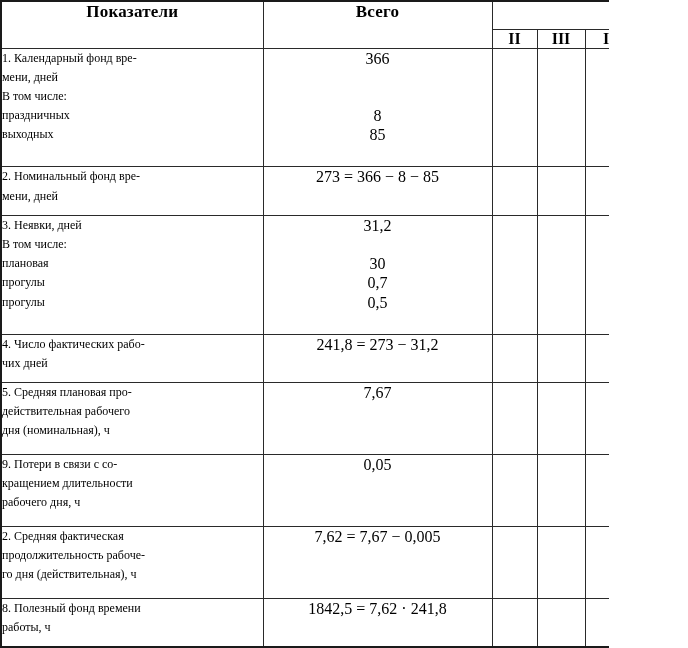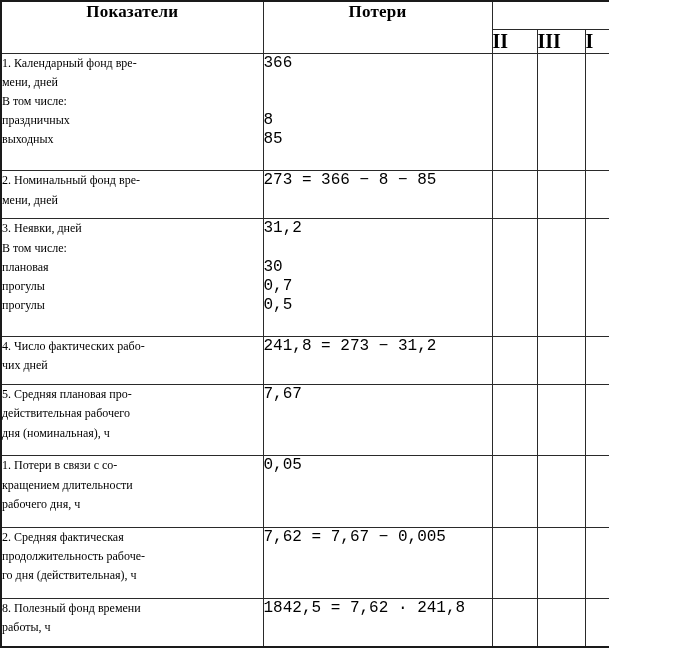--- a/index.html
+++ b/index.html
@@ -44,38 +44,37 @@
     border-bottom: 2px solid #1a1a1a;
   }
   th.h-qgroup {
     text-align: right;
     vertical-align: middle;
     font-weight: bold;
     font-size: 11px;
     height: 28px;
   }
   th.h-q {
-    text-align: left;
+    text-align: center;
     vertical-align: middle;
     font-weight: bold;
-    font-size: 20px;
+    font-size: 16px;
     border-bottom: 2px solid #1a1a1a;
   }
   
   td.c-ind {
     padding: 4px 6px 3px 7px;
     font-size: 12px;
     line-height: 19.2px;
   }
   td.c-total {
     padding: 4px 6px 3px 6px;
     font-size: 16px;
     line-height: 19.2px;
-    text-align: left;
-    font-family: Liberation Mono, monospace;
+    text-align: center;
   }
   td.c-q {
     background: #ffffff;
   }
   .ind-line { white-space: pre; }
   .tot-line { white-space: pre; min-height: 19.2px; }
   .tot-blank { visibility: hidden; }
   
   col.col-ind   { width: 262px; }
   col.col-total { width: 229px; }
@@ -93,21 +92,21 @@
       <col class="col-ind">
       <col class="col-total">
       <col class="col-q1">
       <col class="col-q2">
       <col class="col-q3">
       <col class="col-q4">
     </colgroup>
     <thead>
       <tr>
         <th class="h-ind" rowspan="2">Показатели</th>
-        <th class="h-total" rowspan="2">Потери</th>
+        <th class="h-total" rowspan="2">Всего</th>
         <th class="h-qgroup" colspan="4">Кварталы</th>
       </tr>
       <tr>
         <th class="h-q">II</th>
         <th class="h-q">III</th>
         <th class="h-q">I</th>
         <th class="h-q">IV</th>
       </tr>
     </thead>
     <tbody id="tbody">
@@ -190,21 +189,21 @@
             <div class="tot-line tot-blank">&nbsp;</div>
             <div class="tot-line tot-blank">&nbsp;</div>
           </td>
           <td class="c-q"></td>
           <td class="c-q"></td>
           <td class="c-q"></td>
           <td class="c-q"></td>
         </tr>
         <tr>
           <td class="c-ind">
-            <div class="ind-line">1. Потери в связи с со-</div>
+            <div class="ind-line">9. Потери в связи с со-</div>
             <div class="ind-line">кращением длительности</div>
             <div class="ind-line">рабочего дня, ч</div>
           </td>
           <td class="c-total">
             <div class="tot-line">0,05</div>
             <div class="tot-line tot-blank">&nbsp;</div>
             <div class="tot-line tot-blank">&nbsp;</div>
           </td>
           <td class="c-q"></td>
           <td class="c-q"></td>

